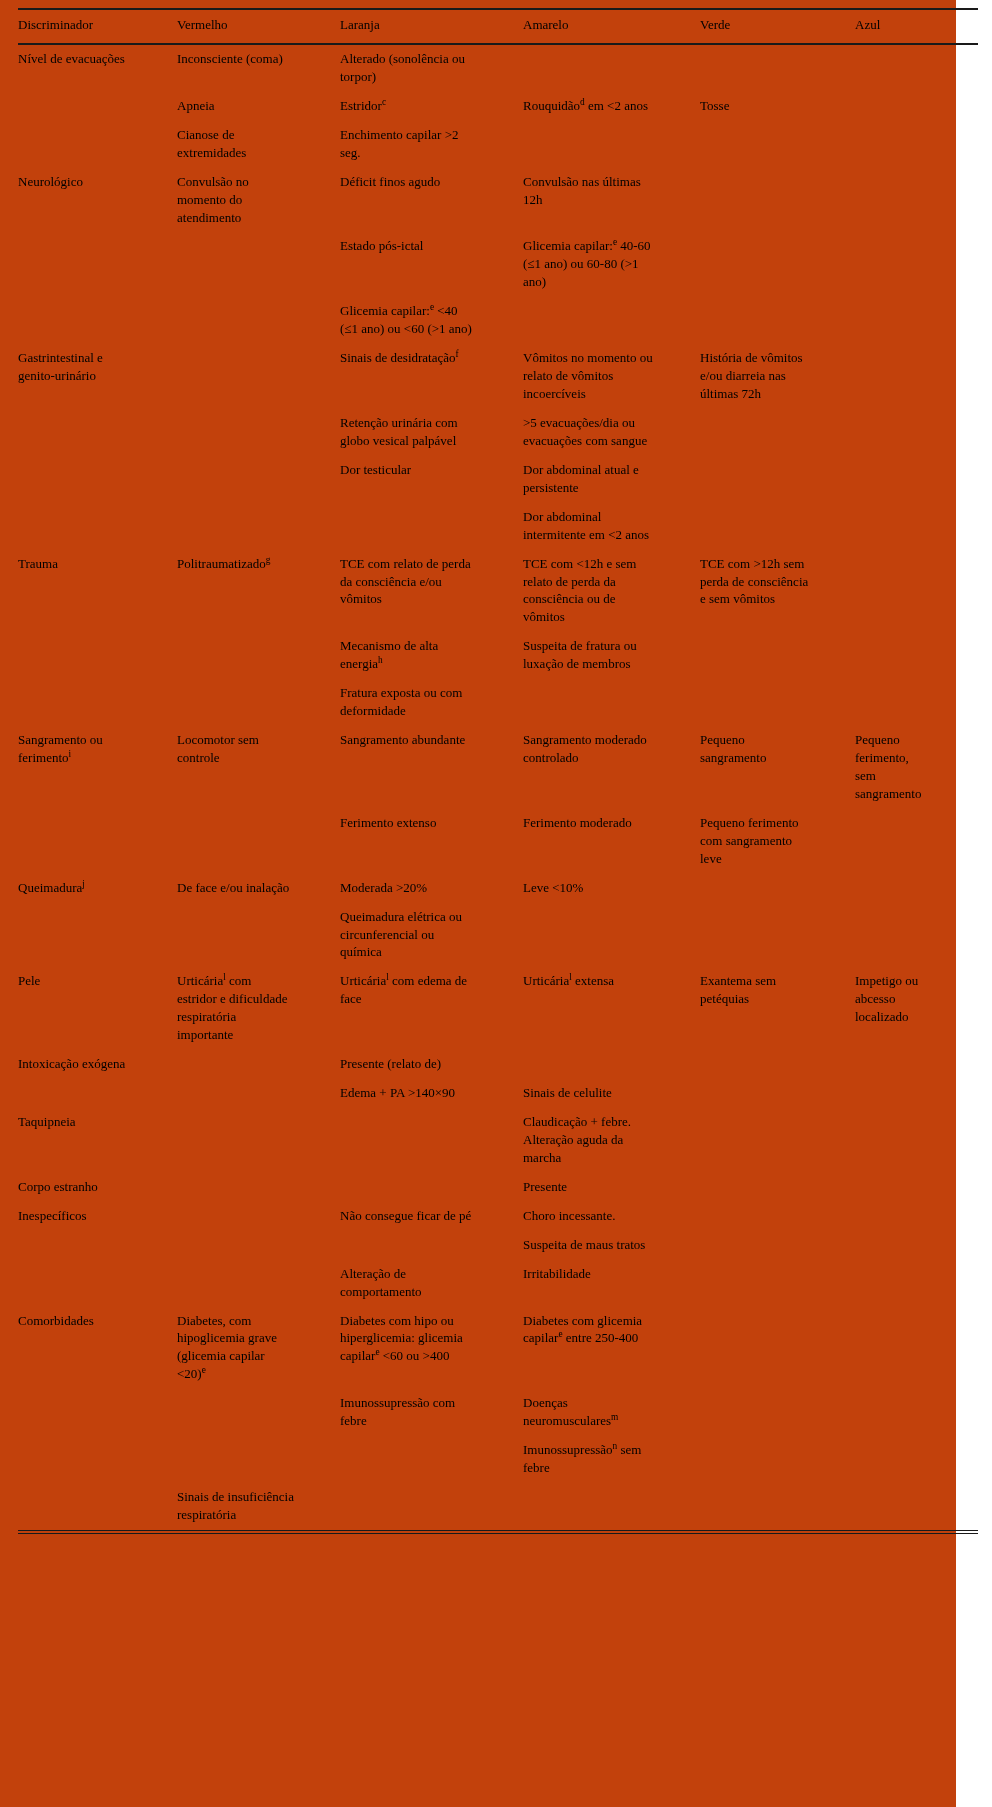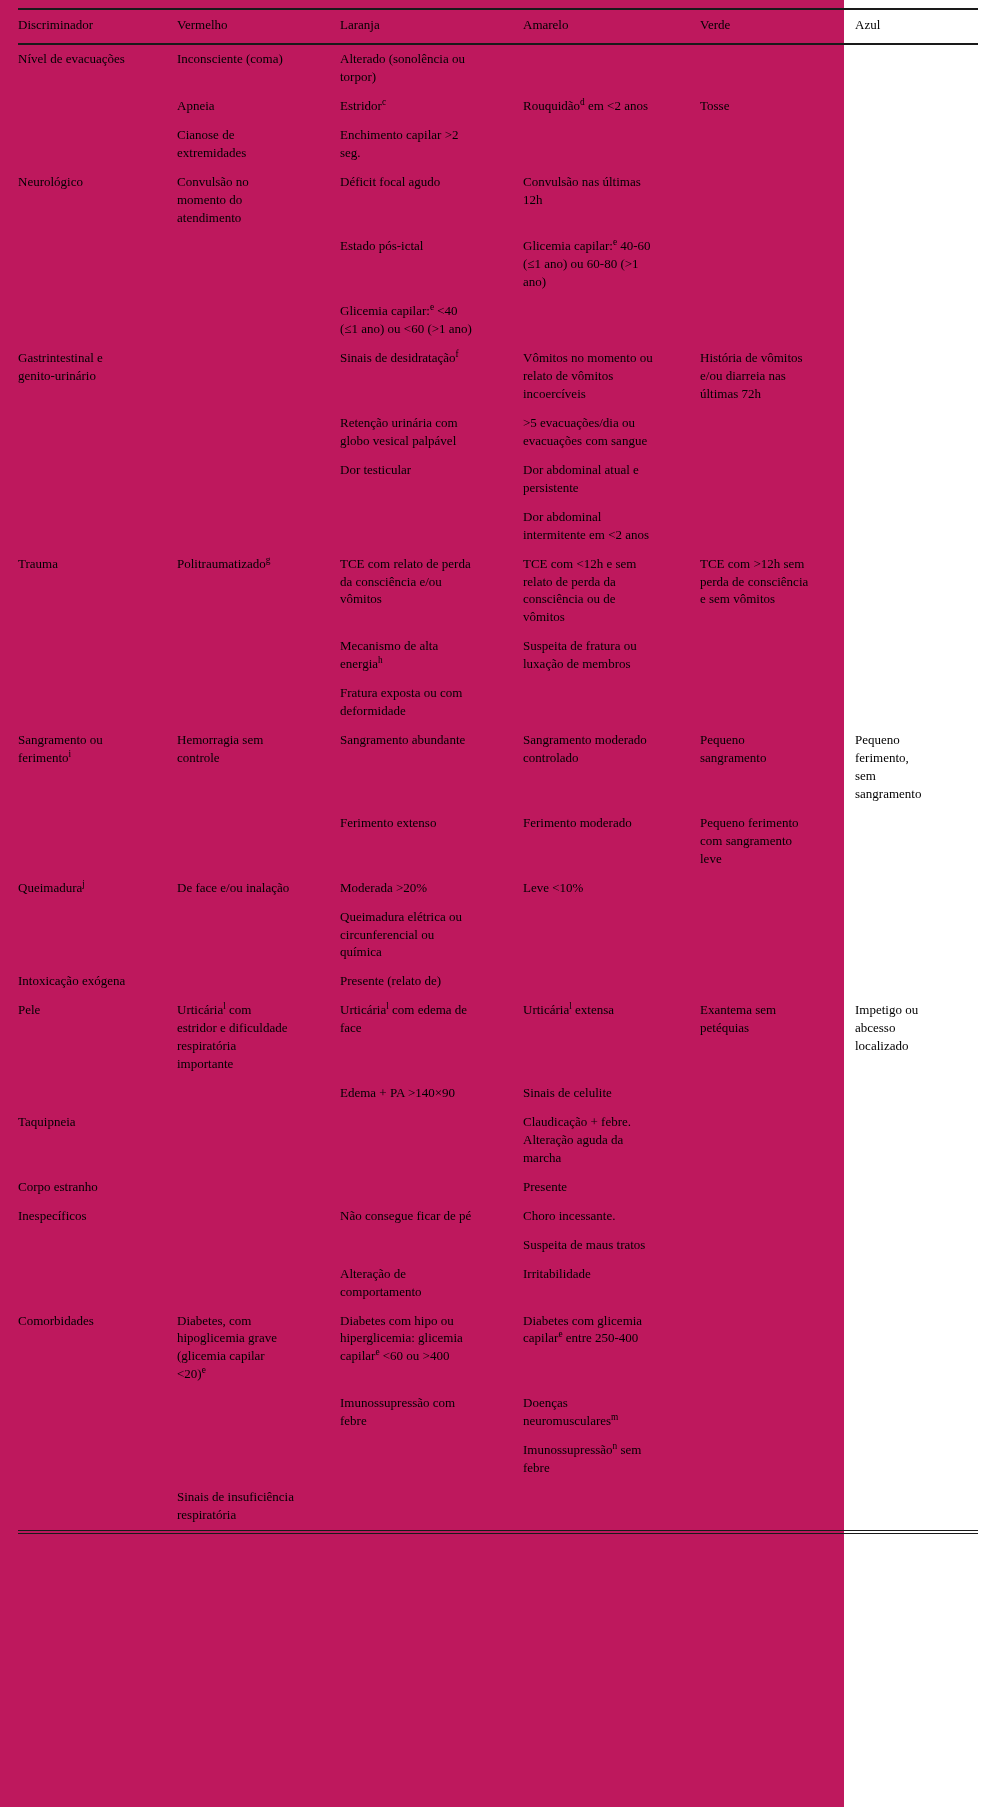--- a/index.html
+++ b/index.html
@@ -6,25 +6,25 @@
     margin: 0;
     padding: 0;
     background: #ffffff;
   }
   body {
     font-family: "Liberation Serif", "DejaVu Serif", serif;
     color: #000000;
     -webkit-font-smoothing: antialiased;
   }
   .page {
-    width: 844px;
+    width: 956px;
     min-height: 1807px;
     box-sizing: border-box;
     padding: 8px 14px 30px 18px;
-    background: #be185d;
+    background: #c2410c;
   }
   table.triage-table {
     width: 960px;
     table-layout: fixed;
     border-collapse: collapse;
     border-top: 2px solid #1a1a1a;
     border-bottom: 4px double #1a1a1a;
     font-size: 13px;
     line-height: 1.38;
   }
@@ -96,21 +96,21 @@
           <td></td>
           <td>Cianose de extremidades</td>
           <td>Enchimento capilar &gt;2 seg.</td>
           <td></td>
           <td></td>
           <td></td>
         </tr>
         <tr>
           <td>Neurológico</td>
           <td>Convulsão no momento do atendimento</td>
-          <td>Déficit focal agudo</td>
+          <td>Déficit finos agudo</td>
           <td>Convulsão nas últimas 12h</td>
           <td></td>
           <td></td>
         </tr>
         <tr>
           <td></td>
           <td></td>
           <td>Estado pós-ictal</td>
           <td>Glicemia capilar:<sup>e</sup> 40-60 (≤1 ano) ou 60-80 (&gt;1 ano)</td>
           <td></td>
@@ -175,21 +175,21 @@
         <tr>
           <td></td>
           <td></td>
           <td>Fratura exposta ou com deformidade</td>
           <td></td>
           <td></td>
           <td></td>
         </tr>
         <tr>
           <td>Sangramento ou ferimento<sup>i</sup></td>
-          <td>Hemorragia sem controle</td>
+          <td>Locomotor sem controle</td>
           <td>Sangramento abundante</td>
           <td>Sangramento moderado controlado</td>
           <td>Pequeno sangramento</td>
           <td>Pequeno ferimento, sem sangramento</td>
         </tr>
         <tr>
           <td></td>
           <td></td>
           <td>Ferimento extenso</td>
           <td>Ferimento moderado</td>
@@ -201,41 +201,41 @@
           <td>De face e/ou inalação</td>
           <td>Moderada &gt;20%</td>
           <td>Leve &lt;10%</td>
           <td></td>
           <td></td>
         </tr>
         <tr>
           <td></td>
           <td></td>
           <td>Queimadura elétrica ou circunferencial ou química</td>
-          <td></td>
-          <td></td>
-          <td></td>
-        </tr>
-        <tr>
-          <td>Intoxicação exógena</td>
-          <td></td>
-          <td>Presente (relato de)</td>
           <td></td>
           <td></td>
           <td></td>
         </tr>
         <tr>
           <td>Pele</td>
           <td>Urticária<sup>l</sup> com estridor e dificuldade respiratória importante</td>
           <td>Urticária<sup>l</sup> com edema de face</td>
           <td>Urticária<sup>l</sup> extensa</td>
           <td>Exantema sem petéquias</td>
           <td>Impetigo ou abcesso localizado</td>
         </tr>
         <tr>
+          <td>Intoxicação exógena</td>
+          <td></td>
+          <td>Presente (relato de)</td>
+          <td></td>
+          <td></td>
+          <td></td>
+        </tr>
+        <tr>
           <td></td>
           <td></td>
           <td>Edema + PA &gt;140×90</td>
           <td>Sinais de celulite</td>
           <td></td>
           <td></td>
         </tr>
         <tr>
           <td>Taquipneia</td>
           <td></td>

